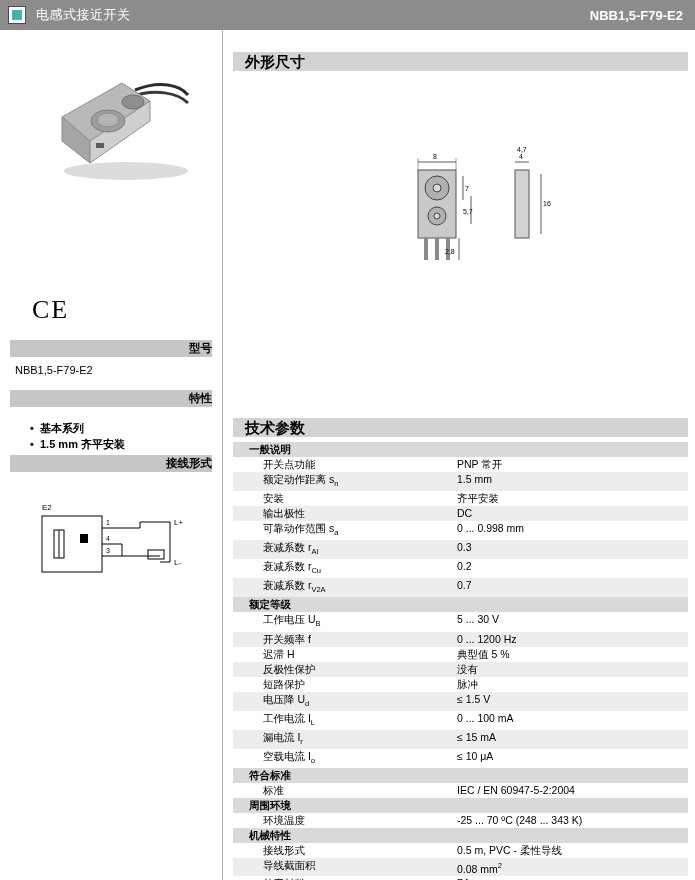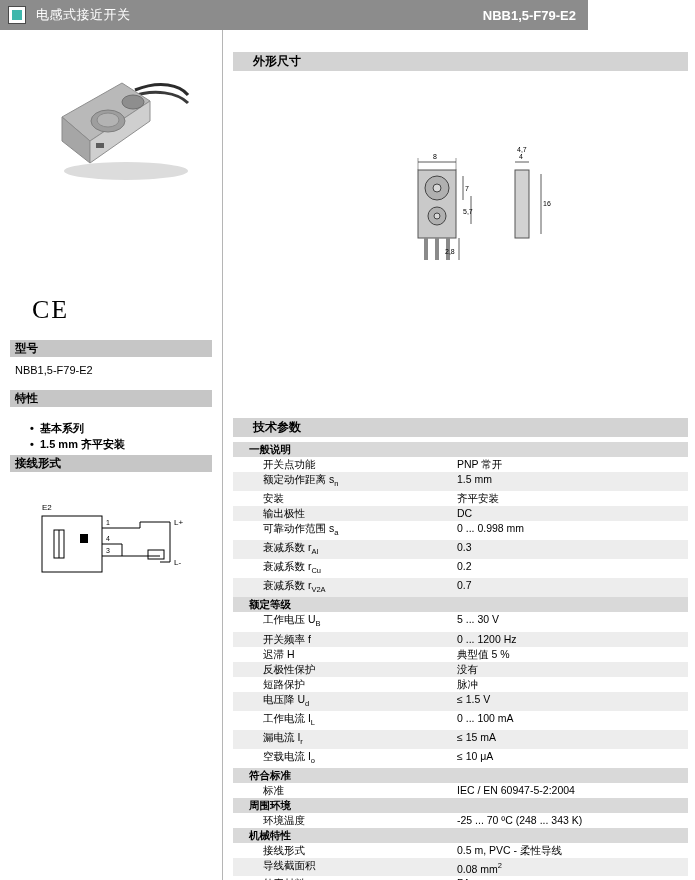--- a/index.html
+++ b/index.html
@@ -14,21 +14,21 @@
     font-size: 11px;
     color: #000000;
     position: relative;
     overflow: hidden;
   }
 
   
   .header {
     position: absolute;
     top: 0; left: 0;
-    width: 588px;
+    width: 695px;
     height: 30px;
     background: #8c8c8c;
     display: flex;
     align-items: center;
   }
   .header-logo {
     width: 18px; height: 18px;
     margin-left: 8px;
     background: #ffffff;
     border: 1px solid #4a4a4a;
@@ -83,20 +83,21 @@
     position: absolute;
     left: 10px;
     width: 202px;
     height: 17px;
     background: #c6c6c6;
     font-weight: bold;
     font-size: 11.5px;
     line-height: 17px;
     padding-left: 5px;
     box-sizing: border-box;
+    text-align: right;
   }
   .sec-body {
     position: absolute;
     left: 15px;
     font-size: 11px;
   }
   ul.bullets {
     margin: 11px; padding-left: 14px;
     list-style: none;
     font-weight: bold;
@@ -129,23 +130,23 @@
     background: #ffffff;
     border-left: 1px solid #b5b5b5;
   }
   .panel-title {
     position: absolute;
     left: 10px;
     width: 455px;
     height: 19px;
     background: #d3d3d3;
     font-weight: bold;
-    font-size: 12px;
+    font-size: 15px;
     line-height: 19px;
-    padding-left: 20px;
+    padding-left: 12px;
     box-sizing: border-box;
   }
 
   .dim-drawing {
     position: absolute;
     top: 110px; left: 170px;
     width: 200px; height: 145px;
   }
 
   

